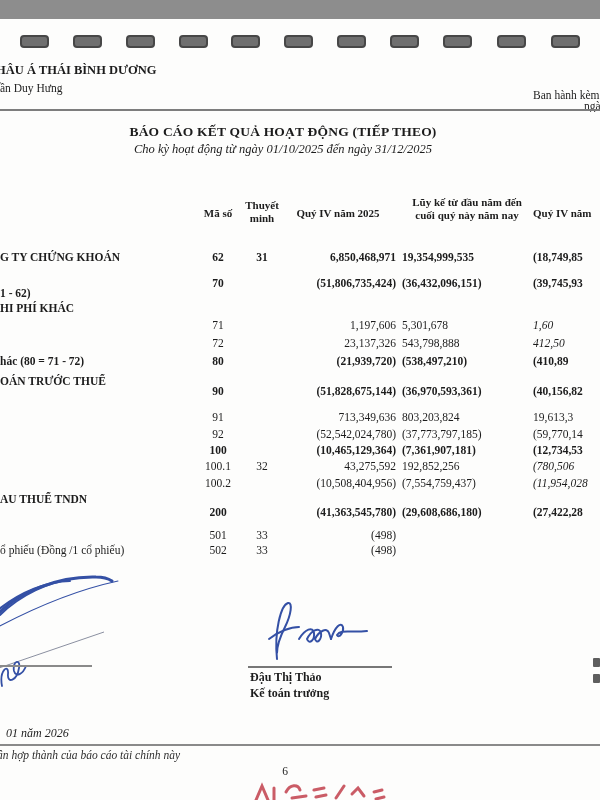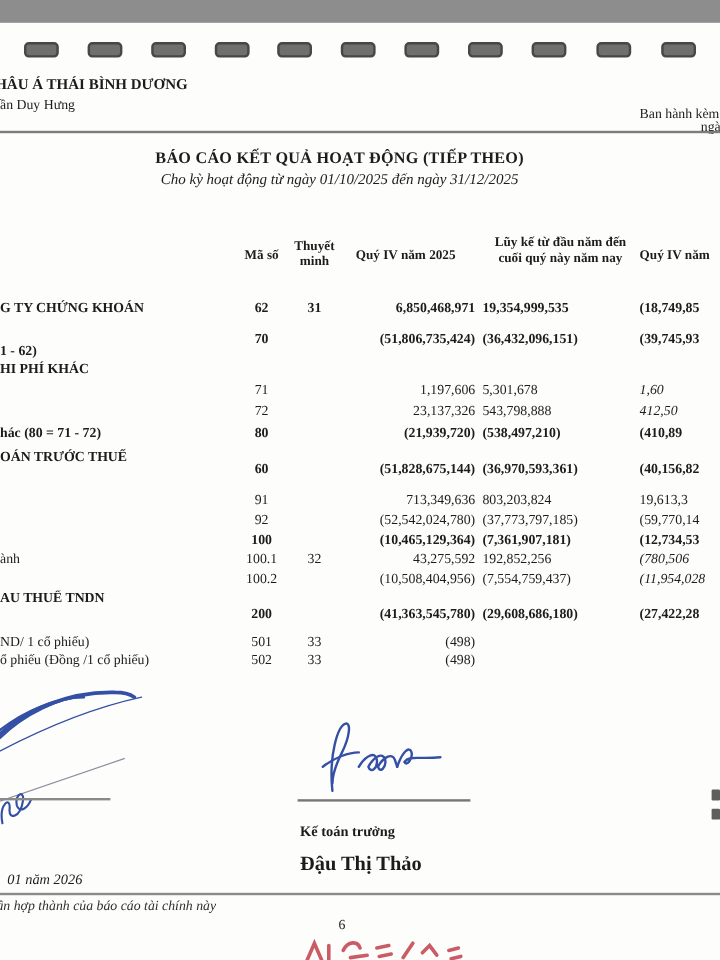--- a/index.html
+++ b/index.html
@@ -34,21 +34,21 @@
   .c-label{left:0;width:196px;white-space:nowrap;overflow:hidden;}
   .c-ma{left:196px;width:44px;text-align:center;}
   .c-tm{left:244px;width:36px;text-align:center;}
   .c-q4{left:282px;width:114px;text-align:right;}
   .c-lk{left:402px;width:124px;}
   .c-pr{left:533px;width:67px;white-space:nowrap;overflow:hidden;}
   
   .sig{stroke:#3450a5;fill:none;stroke-linecap:round;stroke-linejoin:round;}
   .sigline-left{left:0;top:665px;width:92px;height:1.5px;background:#8a8a8a;}
   .sigline-center{left:248px;top:666px;width:144px;height:1.5px;background:#777;}
-  .acc-name{left:250px;top:670px;font-size:17px;white-space:nowrap;margin-top:40px;}
+  .acc-name{left:250px;top:670px;font-size:12px;white-space:nowrap;}
   .acc-title{left:250px;top:686px;font-size:12px;white-space:nowrap;}
   .date-frag{left:6px;top:695px;font-size:12px;white-space:nowrap;margin-top:31px;}
   .edge-frag{left:593px;width:7px;height:9px;background:#5e5e5e;border-radius:1px;}
   
   .botline{left:0;top:744px;width:600px;height:1.5px;background:#8a8a8a;}
   .note{left:-3px;top:749px;font-size:11.5px;color:#2e2e2e;white-space:nowrap;}
   .pageno{left:0;top:765px;width:570px;text-align:center;font-size:11.5px;}
 </style>
 </head>
 <body>
@@ -117,21 +117,21 @@
   <span class="c-label">hác (80 = 71 - 72)</span>
   <span class="c-ma">80</span>
   <span class="c-q4">(21,939,720)</span>
   <span class="c-lk">(538,497,210)</span>
   <span class="c-pr">(410,89</span>
 </div>
 <div class="abs tline b" style="top:374px">
   <span class="c-label">OÁN TRƯỚC THUẾ</span>
 </div>
 <div class="abs tline b" style="top:384px">
-  <span class="c-ma">60</span>
+  <span class="c-ma">90</span>
   <span class="c-q4">(51,828,675,144)</span>
   <span class="c-lk">(36,970,593,361)</span>
   <span class="c-pr">(40,156,82</span>
 </div>
 <div class="abs tline" style="top:410px">
   <span class="c-ma">91</span>
   <span class="c-q4">713,349,636</span>
   <span class="c-lk">803,203,824</span>
   <span class="c-pr">19,613,3</span>
 </div>
@@ -141,21 +141,20 @@
   <span class="c-lk">(37,773,797,185)</span>
   <span class="c-pr">(59,770,14</span>
 </div>
 <div class="abs tline b" style="top:443px">
   <span class="c-ma">100</span>
   <span class="c-q4">(10,465,129,364)</span>
   <span class="c-lk">(7,361,907,181)</span>
   <span class="c-pr">(12,734,53</span>
 </div>
 <div class="abs tline" style="top:459px">
-  <span class="c-label">ành</span>
   <span class="c-ma">100.1</span>
   <span class="c-tm">32</span>
   <span class="c-q4">43,275,592</span>
   <span class="c-lk">192,852,256</span>
   <span class="c-pr i">(780,506</span>
 </div>
 <div class="abs tline" style="top:476px">
   <span class="c-ma">100.2</span>
   <span class="c-q4">(10,508,404,956)</span>
   <span class="c-lk">(7,554,759,437)</span>
@@ -164,21 +163,20 @@
 <div class="abs tline b" style="top:492px">
   <span class="c-label">AU THUẾ TNDN</span>
 </div>
 <div class="abs tline b" style="top:505px">
   <span class="c-ma">200</span>
   <span class="c-q4">(41,363,545,780)</span>
   <span class="c-lk">(29,608,686,180)</span>
   <span class="c-pr">(27,422,28</span>
 </div>
 <div class="abs tline" style="top:528px">
-  <span class="c-label">ND/ 1 cổ phiếu)</span>
   <span class="c-ma">501</span>
   <span class="c-tm">33</span>
   <span class="c-q4">(498)</span>
 </div>
 <div class="abs tline" style="top:543px">
   <span class="c-label">ổ phiếu (Đồng /1 cổ phiếu)</span>
   <span class="c-ma">502</span>
   <span class="c-tm">33</span>
   <span class="c-q4">(498)</span>
 </div>

